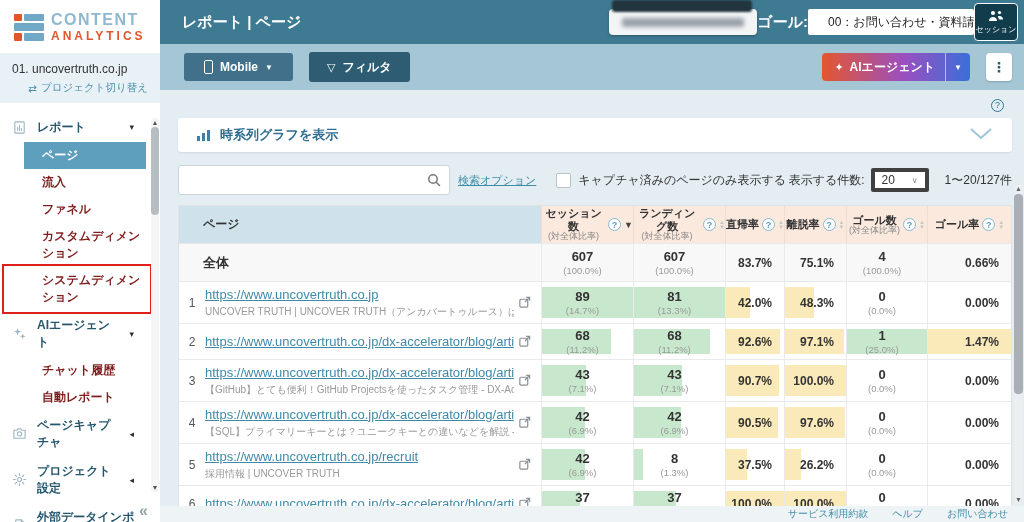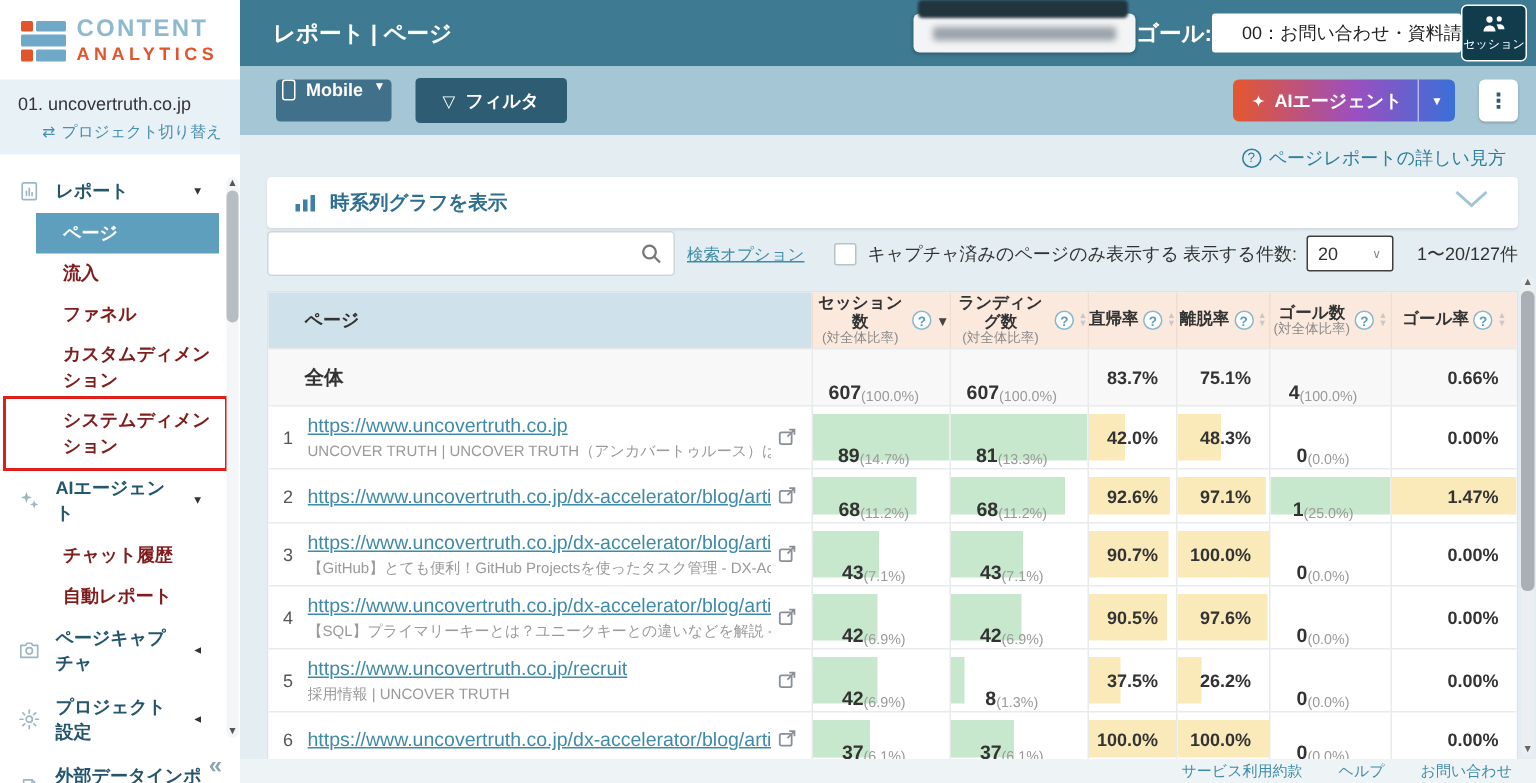--- a/index.html
+++ b/index.html
@@ -34,21 +34,21 @@
 .redact{position:relative;width:148px;height:26px;flex:none}
 .redact-pill{width:100%;height:100%;background:#f3f4f5;border-radius:4px;box-shadow:0 1px 3px rgba(0,0,0,.3);display:flex;align-items:center;justify-content:center}
 .redact-smudge{width:122px;height:9px;background:#9aa2ab;filter:blur(2px);border-radius:2px}
 .redact-top{position:absolute;top:-9px;left:3px;width:140px;height:12px;background:#22343e;filter:blur(1px);border-radius:3px}
 .goal-label{color:#fff;font-size:15px;font-weight:bold;white-space:nowrap}
 .goal-select{width:166px;height:26px;background:#fff;border-radius:2px;font-size:12px;color:#222;display:flex;align-items:center;padding:0 2px 0 20px;overflow:hidden;white-space:nowrap;cursor:pointer}
 .session-btn{width:44px;height:38px;background:#113c4c;border:1px solid #fff;border-radius:4px;color:#fff;display:flex;flex-direction:column;align-items:center;justify-content:center;gap:2px;flex:none;cursor:pointer}
 .session-btn svg{width:16px;height:12px;fill:#fff}
 .session-txt{font-size:8px}
 .toolbar{height:46px;background:#a4c6d5;display:flex;align-items:center;padding:0 12px 0 24px;gap:16px;flex:none}
-.btn-device{height:28px;background:#40708a;border-radius:3px;color:#fff;font-size:12px;font-weight:bold;display:flex;align-items:flex-start;gap:7px;padding:0 4px;cursor:pointer}
+.btn-device{height:28px;background:#40708a;border-radius:3px;color:#fff;font-size:12px;font-weight:bold;display:flex;align-items:center;gap:7px;padding:0 20px;cursor:pointer}
 .btn-device .ph{width:9px;height:14px;border:1.3px solid #fff;border-radius:2px}
 .btn-device .car{font-size:8px}
 .btn-filter{height:30px;background:#2e5d73;border-radius:3px;color:#fff;font-size:12px;font-weight:bold;display:flex;align-items:center;gap:7px;padding:0 18px;cursor:pointer}
 .funnel{font-size:11px}
 .tb-spacer{flex:1}
 .btn-ai{height:28px;background:linear-gradient(90deg,#e4572e,#9b4fc0 55%,#3a6fd8);border-radius:4px;color:#fff;display:flex;align-items:center;cursor:pointer}
 .btn-ai .lbl{padding:0 10px 0 12px;font-size:12px;font-weight:bold;display:flex;align-items:center;gap:6px}
 .btn-ai .dv{width:1px;align-self:stretch;background:rgba(255,255,255,.55)}
 .btn-ai .car{width:24px;text-align:center;font-size:8px}
 .sparkle{font-size:11px}
@@ -56,50 +56,50 @@
 
 .content{flex:1;background:#e3edf2;padding:6px 12px 0 18px;position:relative;overflow:hidden;min-height:0}
 .help-row{display:flex;justify-content:flex-end;align-items:center;height:18px;padding-right:8px}
 .help-link{color:#2e7d9a;font-size:12px;display:flex;align-items:center;gap:5px;cursor:pointer}
 .q-ic{width:13px;height:13px;border:1px solid #2e7d9a;border-radius:50%;font-size:9px;display:flex;align-items:center;justify-content:center;flex:none}
 .card{margin-top:4px;height:34px;background:#fff;border-radius:3px;box-shadow:0 1px 2px rgba(0,0,0,.08);display:flex;align-items:center;padding:0 20px 0 18px;gap:9px}
 .chart-ic svg{width:15px;height:14px;display:block}
 .card-title{color:#2e6e91;font-weight:bold;font-size:13px}
 .card-chev{margin-left:auto;cursor:pointer}
 .card-chev svg{width:22px;height:12px;stroke:#9ec4d8;stroke-width:2;fill:none}
-.search-row{margin-top:2px;display:flex;align-items:center;height:30px}
+.search-row{margin-top:13px;display:flex;align-items:center;height:30px}
 .search-box{width:272px;height:30px;background:#fff;border:1px solid #cfd6da;border-radius:3px;display:flex;align-items:center;padding:0 8px;flex:none}
 .search-box input{flex:1;border:0;outline:0;font-size:12px;min-width:0;font-family:inherit}
 .mag svg{width:14px;height:14px;stroke:#777;stroke-width:1.5;fill:none;display:block}
 .search-opt{font-size:11px;color:#3e8ca6;text-decoration:underline;margin-left:8px;cursor:pointer}
 .cap-wrap{display:flex;align-items:center;gap:7px;margin-left:20px;cursor:pointer}
 .cbx{width:15px;height:15px;background:#fff;border:1px solid #b9c2c7;border-radius:2px;flex:none}
 .cap-label{font-size:12px;color:#333}
 .right-ctrl{margin-left:auto;display:flex;align-items:center;gap:6px}
 .pp-label{font-size:12px;color:#333}
-.pp-select{width:58px;height:24px;background:#fff;border:1px solid #404040;border-radius:2px;font-size:12px;color:#333;display:flex;align-items:center;justify-content:space-between;padding:0 7px;cursor:pointer}
+.pp-select{width:58px;height:24px;background:#fff;border:4px solid #404040;border-radius:2px;font-size:12px;color:#333;display:flex;align-items:center;justify-content:space-between;padding:0 7px;cursor:pointer}
 .pp-car{font-size:8px;color:#888}
 .range{font-size:12px;color:#333;margin-left:10px;white-space:nowrap}
 
 .tbl{margin-top:10px;background:#fff;border:1px solid #dfe3e6;border-bottom:0}
 .thead{display:flex;height:37px}
 .th-page{flex:1;background:#cfe2eb;display:flex;align-items:center;padding-left:24px;font-size:12px;font-weight:bold;color:#333;min-width:0}
 .th-m{background:#fbe9de;display:flex;align-items:center;justify-content:center;gap:3px;border-left:1px solid #f0ddd2;flex:none;cursor:pointer}
 .th-lbl{text-align:center;line-height:1.1}
 .th-main{font-size:11px;font-weight:bold;color:#333}
 .th-sub{font-size:9px;color:#8a8a8a;font-weight:normal}
 .hq{width:13px;height:13px;border:1px solid #85b8d2;border-radius:50%;background:#fff;color:#5a9cc0;font-size:9px;font-weight:bold;display:flex;align-items:center;justify-content:center;flex:none;cursor:pointer}
 .sort{display:flex;flex-direction:column;font-size:6px;color:#c8c8c8;line-height:.75;cursor:pointer}
 .sort-active{font-size:9px;color:#444;cursor:pointer}
 .trow,.total{display:flex;border-top:1px solid #e8eaec;background:#fff}
 .total{height:38px;background:#f8f8f8}
 .c{position:relative;border-left:1px solid #e8eaec;flex:none;overflow:hidden}
 .c-page{flex:1;border-left:0;display:flex;align-items:center;min-width:0}
 .total .c-page{padding-left:24px;font-size:13px;font-weight:bold;color:#333}
-.c-num{display:flex;flex-direction:row;justify-content:center;align-items:flex-end;padding-right:10px}
+.c-num{display:flex;flex-direction:column;justify-content:center;align-items:center;padding-right:10px}
 .c-num .v{font-size:13px;font-weight:bold;color:#333;line-height:1.2;position:relative;z-index:1}
 .c-num .p{font-size:9.5px;color:#999;position:relative;z-index:1}
 .c-rate{display:flex;align-items:center;justify-content:flex-end;padding-right:12px;font-size:12px;font-weight:bold;color:#333}
 .c-rate span{position:relative;z-index:1}
 .bar{position:absolute;left:0;top:5px;bottom:5px;z-index:0}
 .bar.g{background:#c8e8ce}.bar.y{background:#faeab9}
 .w-sess{width:92px}.w-land{width:92px}.w-bnc{width:59px}.w-ext{width:62px}.w-goal{width:81px}.w-rate{width:84px}
 .rnum{width:26px;flex:none;font-size:12px;color:#555;text-align:center}
 .pg{flex:1;min-width:0;padding-right:4px}
 .url{font-size:13px;color:#3f8aa8;text-decoration:underline;white-space:nowrap;overflow:hidden;display:block;cursor:pointer}
@@ -248,21 +248,20 @@
         <span class="dv"></span>
         <span class="car">▼</span>
       </div>
       <div class="btn-kebab">⋮</div>
     </div>
 
     <div class="content">
       <div class="help-row">
         <div class="help-link">
           <span class="q-ic">?</span>
-          <span>ページレポートの詳しい見方</span>
         </div>
       </div>
 
       <div class="card">
         <span class="chart-ic">
           <svg viewBox="0 0 15 14">
               <rect x="1" y="8" width="3" height="5" fill="#3d7fa6"></rect>
               <rect x="6" y="5" width="3" height="8" fill="#3d7fa6"></rect>
               <rect x="11" y="2" width="3" height="11" fill="#3d7fa6"></rect>
             </svg>

